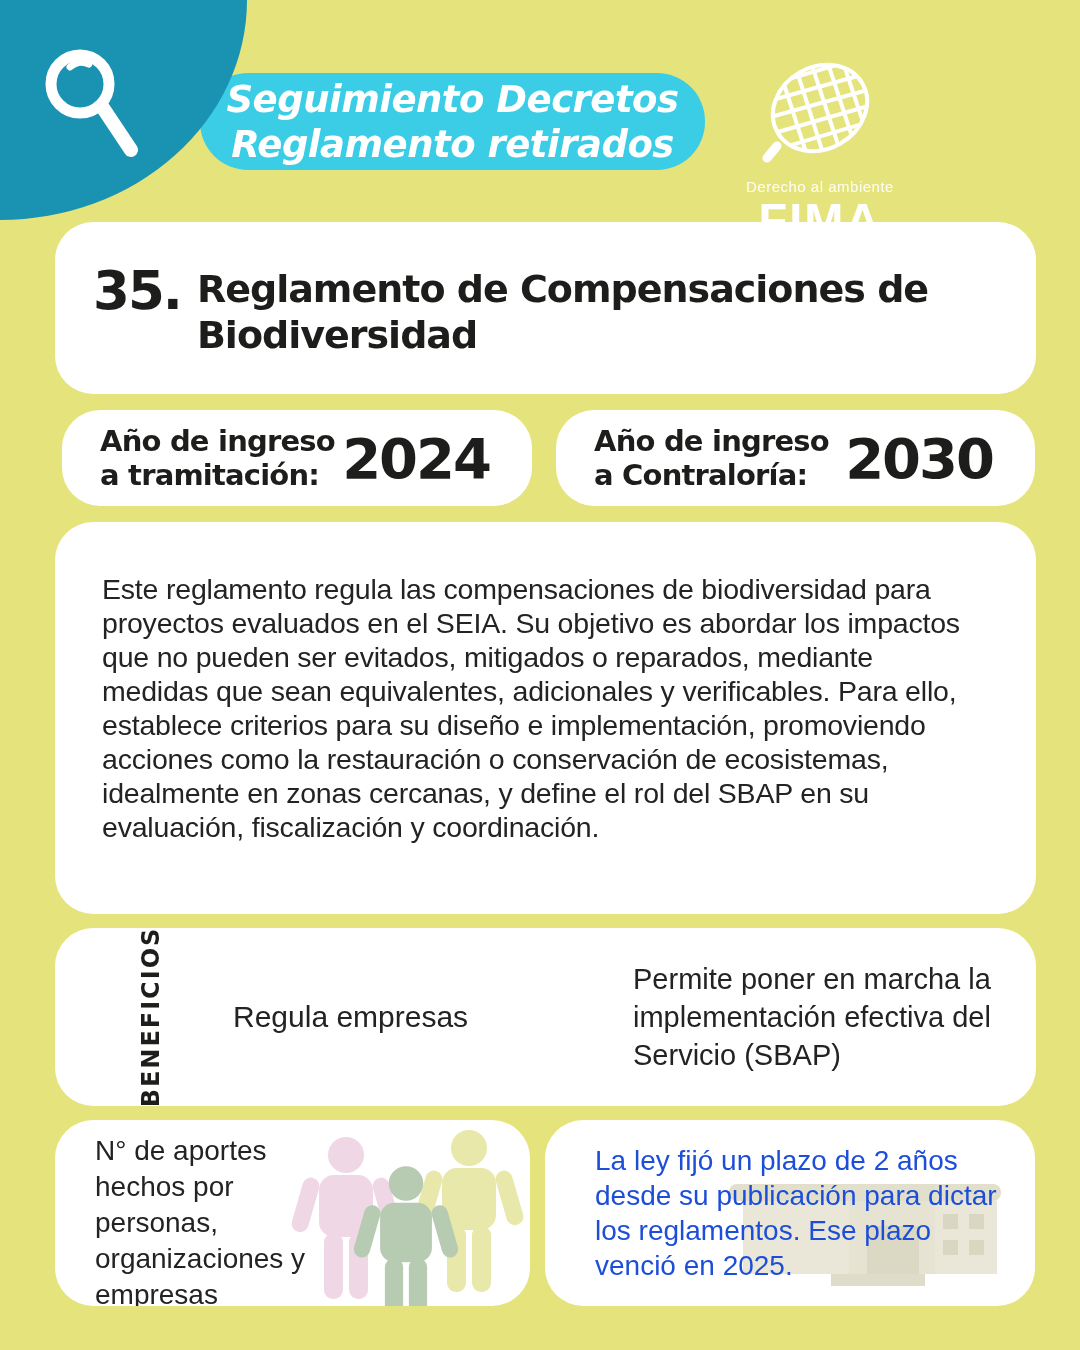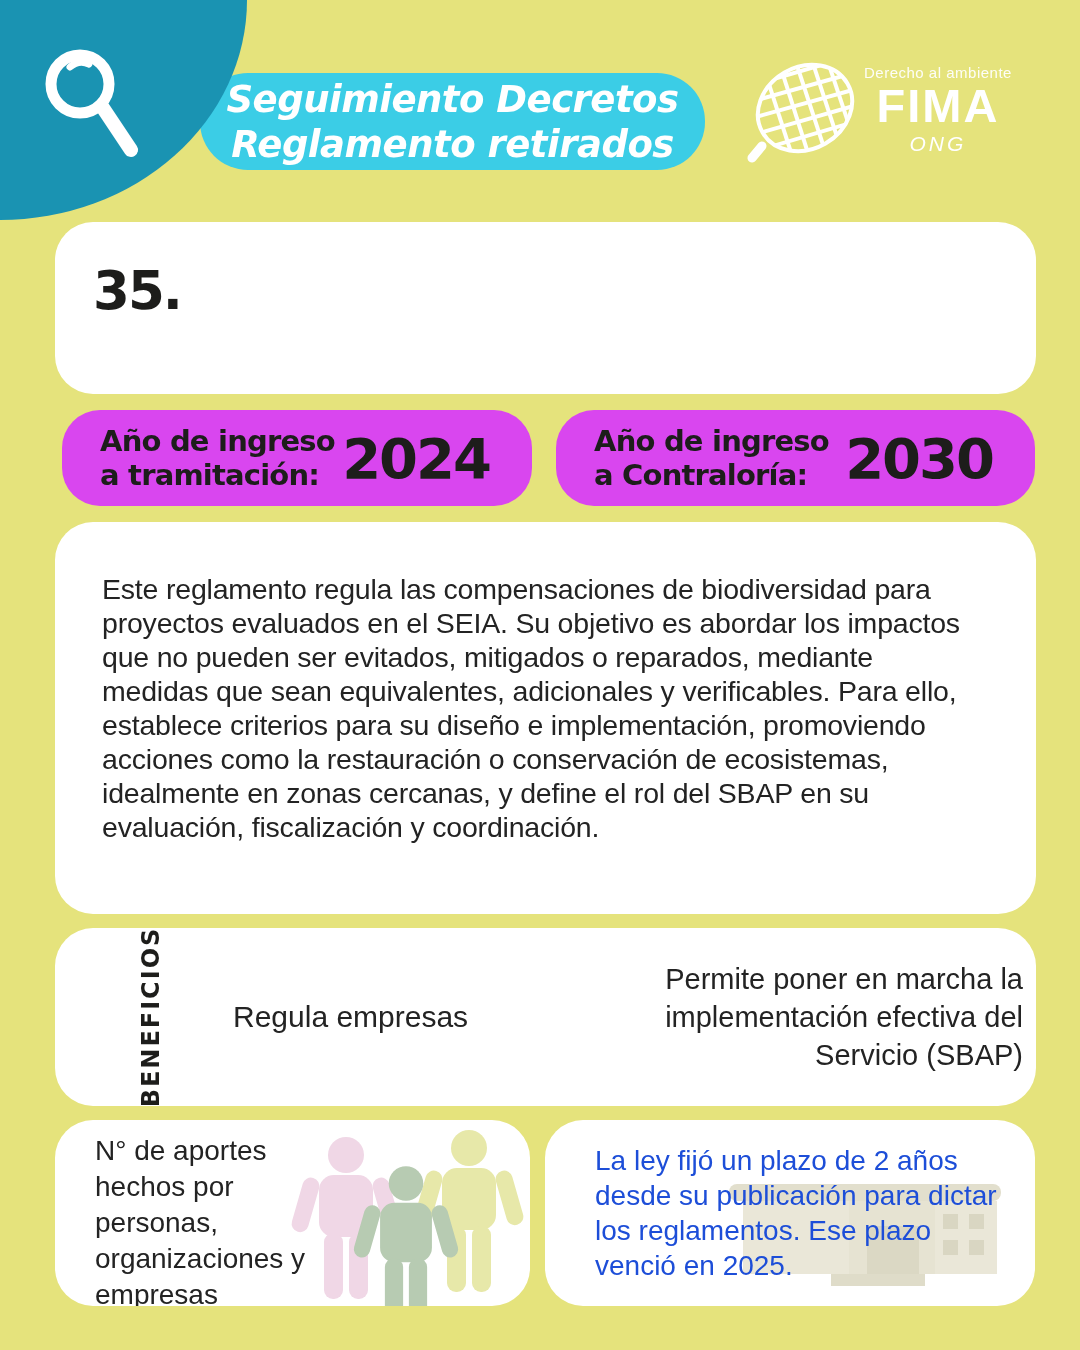--- a/index.html
+++ b/index.html
@@ -14,38 +14,38 @@
   .title-pill{
     position:absolute;left:200px;top:73px;width:505px;height:97px;
     background:#3bcde6;border-radius:48px;z-index:2;
     display:flex;flex-direction:column;justify-content:center;align-items:center;
   }
   .title-pill .line{
     font-family:"DejaVu Sans",sans-serif;
     font-style:italic;font-weight:800;font-size:37px;line-height:45px;
     letter-spacing:-0.5px;color:#ffffff;white-space:nowrap;text-align:center;
   }
-  .logo{position:absolute;left:746px;top:54px;display:flex;align-items:center;z-index:2;}
+  .logo{position:absolute;left:746px;top:54px;display:flex;align-items:center;gap:12px;z-index:2;flex-direction:column;}
   .logo-text{display:flex;flex-direction:column;align-items:center;color:#ffffff;}
   .logo-tagline{font-size:15px;letter-spacing:0.5px;opacity:0.95;}
   .logo-name{font-size:47px;line-height:50px;font-weight:bold;letter-spacing:2px;}
   .logo-type{font-size:21px;font-style:italic;letter-spacing:3px;margin-top:1px;}
   
   .card{position:absolute;left:55px;width:981px;background:#ffffff;border-radius:38px;box-sizing:border-box;}
   .card-title{top:222px;height:172px;display:flex;align-items:flex-start;padding:44px 40px 0 38px;gap:16px;}
   .decree-number{
     font-family:"DejaVu Sans",sans-serif;font-weight:800;
     font-size:53px;line-height:50px;letter-spacing:-2px;
   }
   .decree-title{
     font-family:"DejaVu Sans",sans-serif;font-weight:800;
     font-size:38px;line-height:46px;letter-spacing:-1px;max-width:800px;
   }
   .stat-pill{
-    position:absolute;top:410px;height:96px;background:#d946ef;border-radius:38px;
+    position:absolute;top:410px;height:96px;background:#ffffff;border-radius:38px;
     box-sizing:border-box;display:flex;align-items:center;justify-content:space-between;
     padding:0 42px 0 38px;
   }
   .stat-pill.first{left:62px;width:470px;}
   .stat-pill.second{left:556px;width:479px;}
   .stat-label{
     font-family:"DejaVu Sans",sans-serif;font-weight:800;
     font-size:29px;line-height:34px;letter-spacing:-0.8px;
   }
   .stat-value{
@@ -61,21 +61,21 @@
     writing-mode:vertical-rl;transform:translateY(-50%) rotate(180deg);
     font-family:"DejaVu Sans",sans-serif;font-weight:bold;
     font-size:24px;letter-spacing:2px;
   }
   .benefit-1{
     position:absolute;left:178px;top:50%;transform:translateY(-50%);
     width:250px;font-size:30px;color:#232323;
   }
   .benefit-2{
     position:absolute;left:578px;top:50%;transform:translateY(-50%);
-    width:390px;font-size:29px;line-height:38px;color:#232323;text-align:right;
+    width:390px;font-size:29px;line-height:38px;color:#232323;
   }
   
   .card-contrib{top:1120px;left:55px;width:475px;height:186px;border-radius:38px;overflow:hidden;}
   .contrib-label{position:absolute;left:40px;top:13px;width:230px;font-size:28px;line-height:36px;color:#232323;}
   .people-svg{position:absolute;right:-4px;bottom:-14px;z-index:1;}
   .contrib-value{
     position:absolute;left:278px;top:60px;z-index:2;
     font-family:"DejaVu Sans",sans-serif;font-weight:800;
     font-size:58px;letter-spacing:-2px;color:#000;
   }
@@ -130,20 +130,21 @@
     </svg>
     <div class="logo-text">
       <div class="logo-tagline">Derecho al ambiente</div>
       <div class="logo-name">FIMA</div>
       <div class="logo-type">ONG</div>
     </div>
   </div>
 
   <div class="card card-title">
     <div class="decree-number">35.</div>
+    <div class="decree-title">Reglamento de Compensaciones de Biodiversidad</div>
   </div>
 
   <div class="stat-pill first">
     <div class="stat-label">
       <div>Año de ingreso</div>
       <div>a tramitación:</div>
     </div>
     <div class="stat-value">2024</div>
   </div>
   <div class="stat-pill second">

